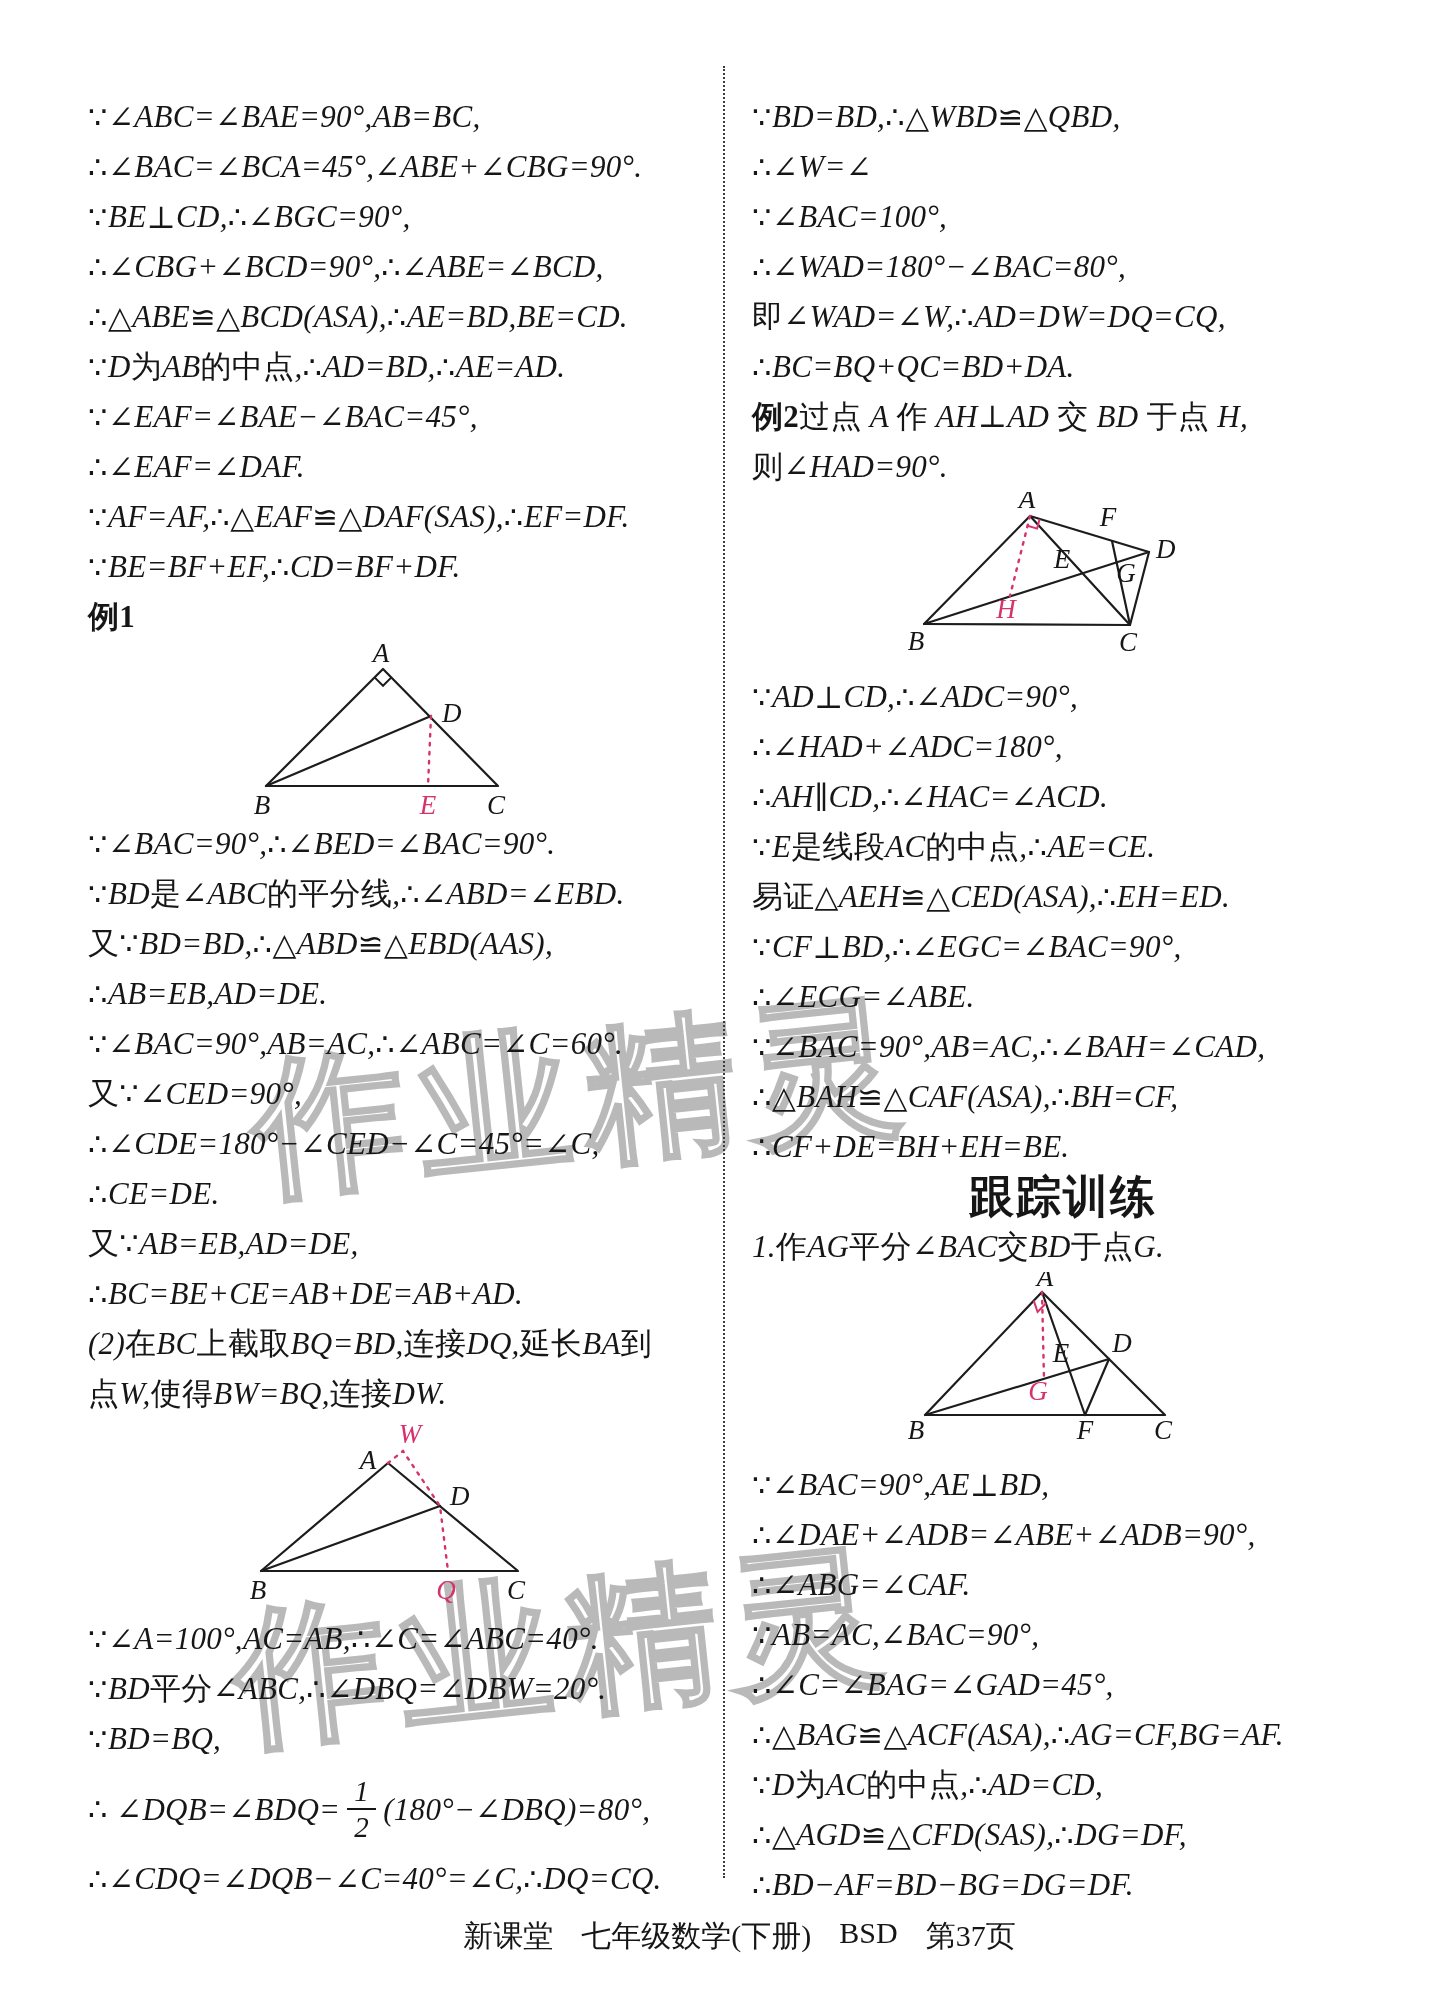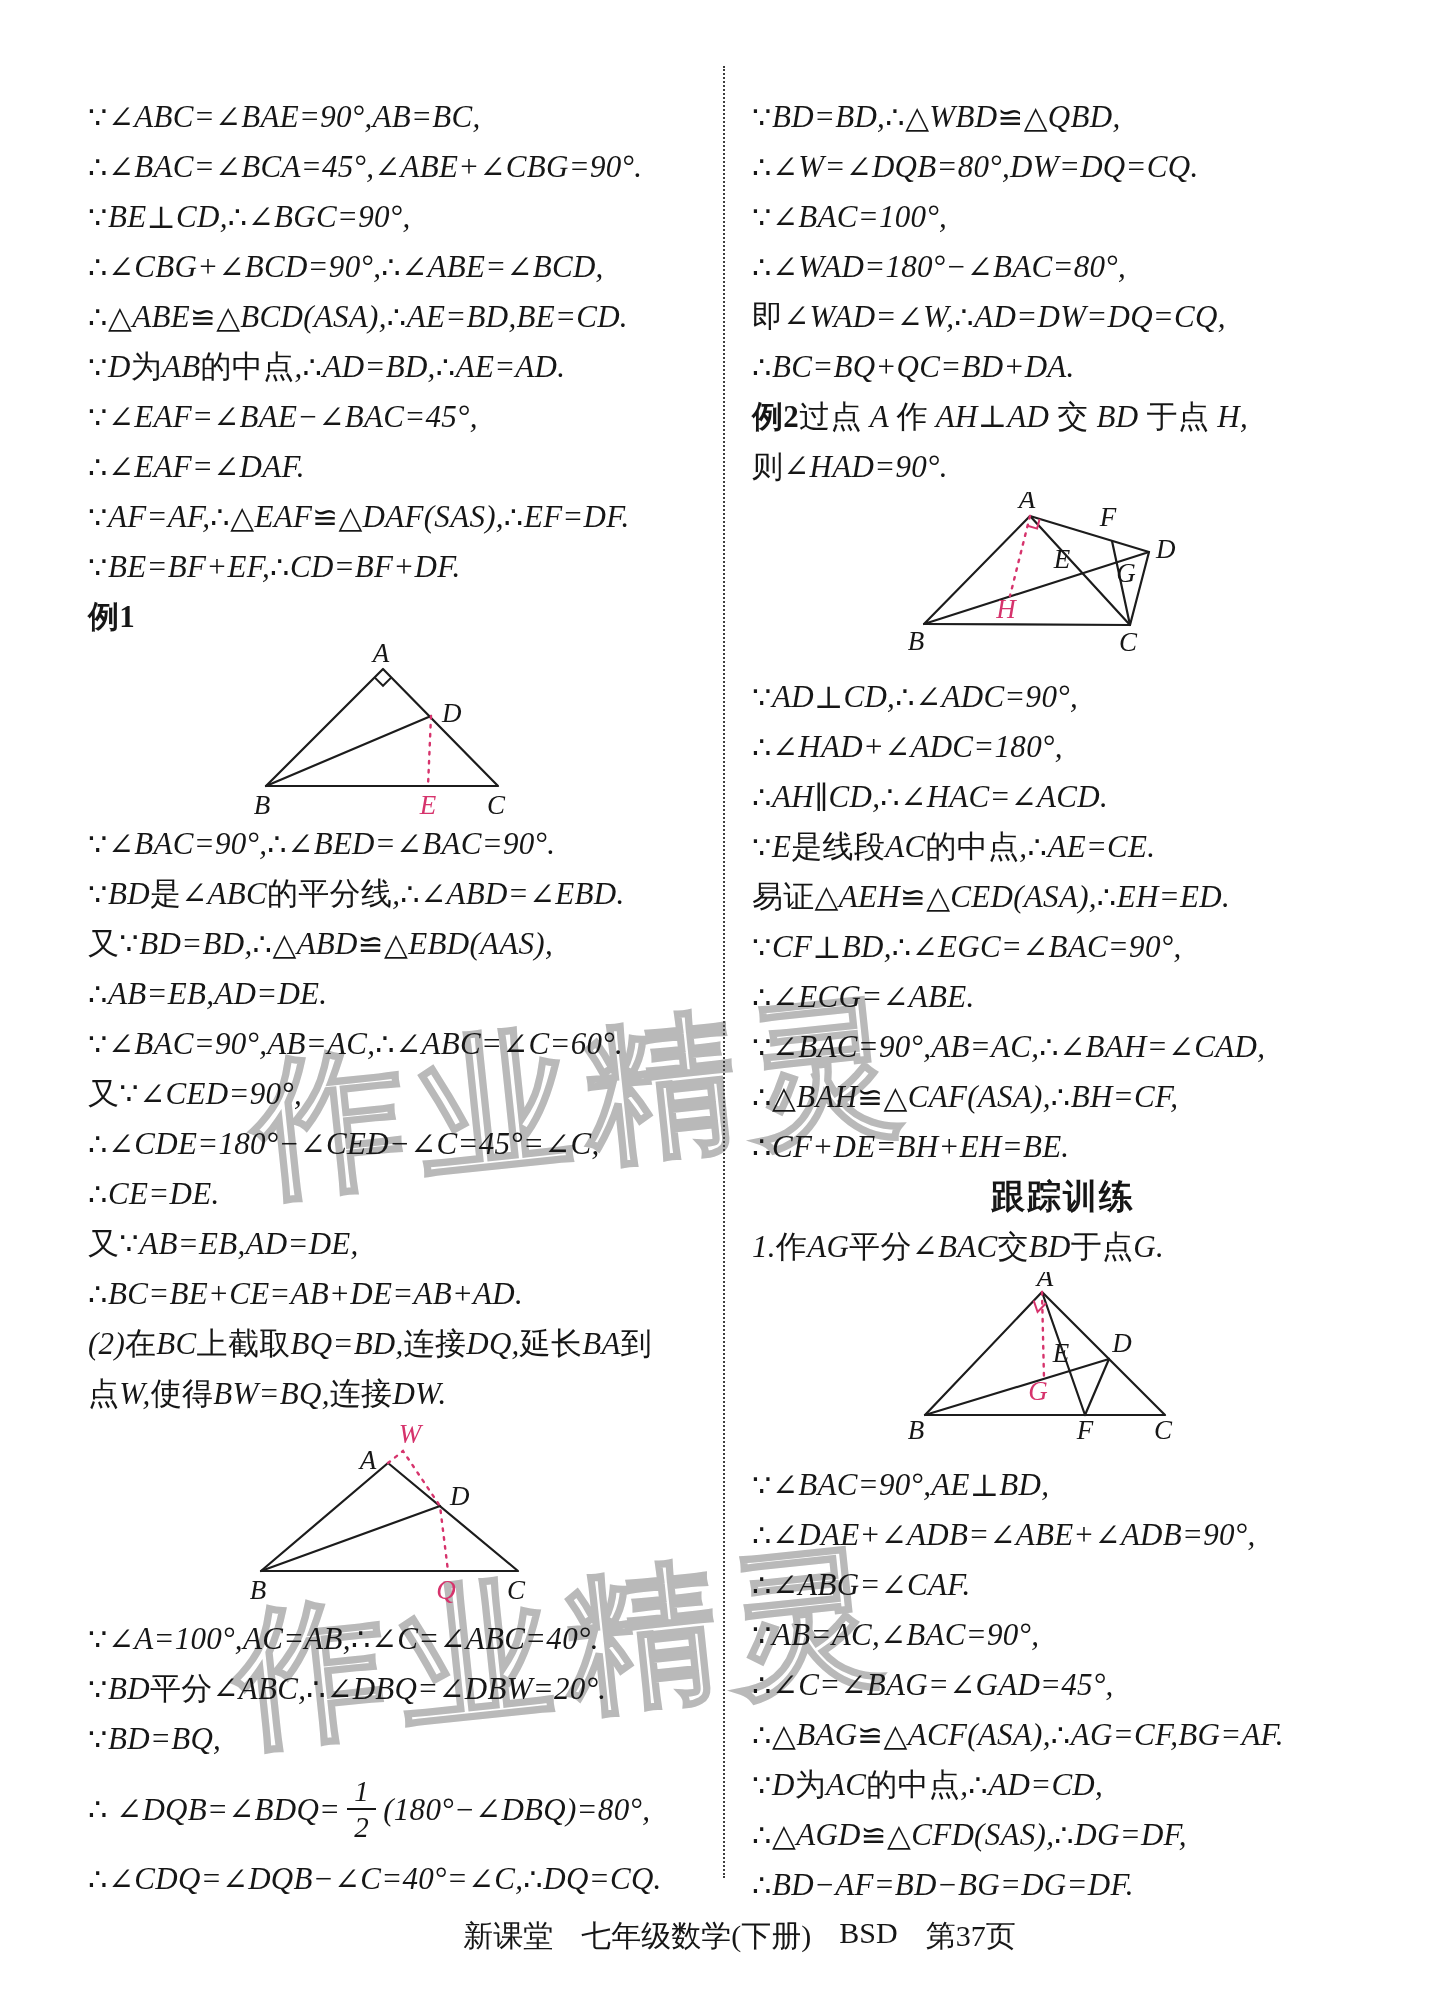--- a/index.html
+++ b/index.html
@@ -13,21 +13,21 @@
   .divider{position:absolute;z-index:1;left:723px;top:66px;height:1812px;width:0;
         border-left:2px dotted #3c3c3c;}
   .col{position:absolute;z-index:2;top:92px;}
   .col-left{left:88px;width:626px;}
   .col-right{left:752px;width:622px;}
   .line{height:50px;display:flex;align-items:center;font-size:31px;font-style:italic;
         white-space:nowrap;letter-spacing:.3px;}
   .up{font-style:normal;}
   .ex-label{font-style:normal;font-weight:bold;margin-right:0;}
   .section-header{height:50px;display:flex;align-items:center;justify-content:center;
-        font-size:34px;font-weight:bold;font-style:normal;letter-spacing:2px;}
+        font-size:45px;font-weight:bold;font-style:normal;letter-spacing:2px;}
   .frac-line{height:90px;}
   .frac{display:inline-flex;flex-direction:column;align-items:center;margin:0 7px;
         line-height:1.05;font-size:29px;}
   .num{border-bottom:2.2px solid #161616;padding:0 7px 2px;}
   .den{padding-top:2px;}
   .fig{display:block;}
   .geo{stroke:#1c1c1c;stroke-width:2.2;fill:none;stroke-linejoin:round;stroke-linecap:round;}
   .mark{stroke:#1c1c1c;stroke-width:2;fill:none;}
   .markm{stroke:#d6336c;stroke-width:2;fill:none;}
   .dash{stroke:#d6336c;stroke-width:2.4;fill:none;stroke-dasharray:2.5 6.5;stroke-linecap:round;}
@@ -347,21 +347,20 @@
         <span>WBD</span>
         <span class="up">≌△</span>
         <span>QBD,</span>
       </div>
     <div class="line mathline">
         <span class="up">∴</span>
         <span> </span>
         <span class="up">∠</span>
         <span>W=</span>
         <span class="up">∠</span>
-        <span>DQB=80°,DW=DQ=CQ.</span>
       </div>
     <div class="line mathline">
         <span class="up">∵</span>
         <span> </span>
         <span class="up">∠</span>
         <span>BAC=100°,</span>
       </div>
     <div class="line mathline">
         <span class="up">∴</span>
         <span> </span>

